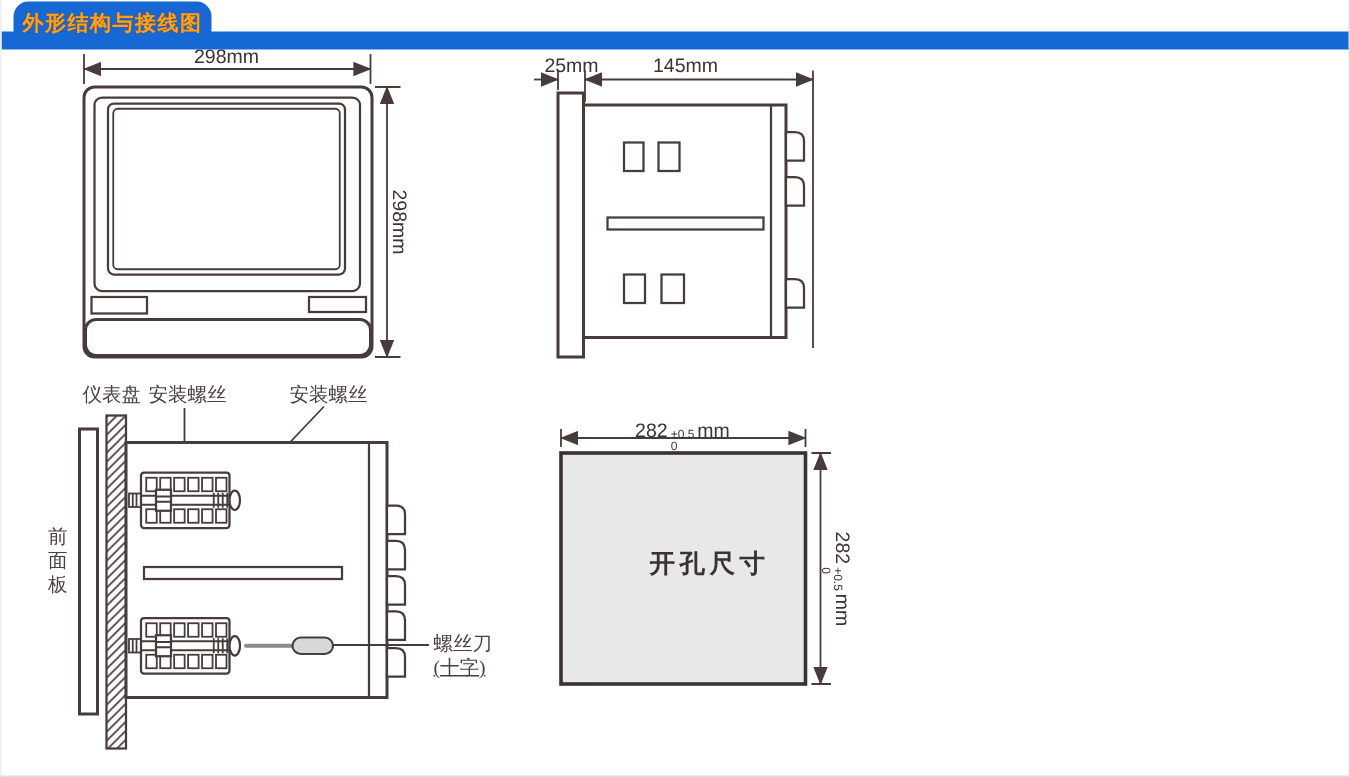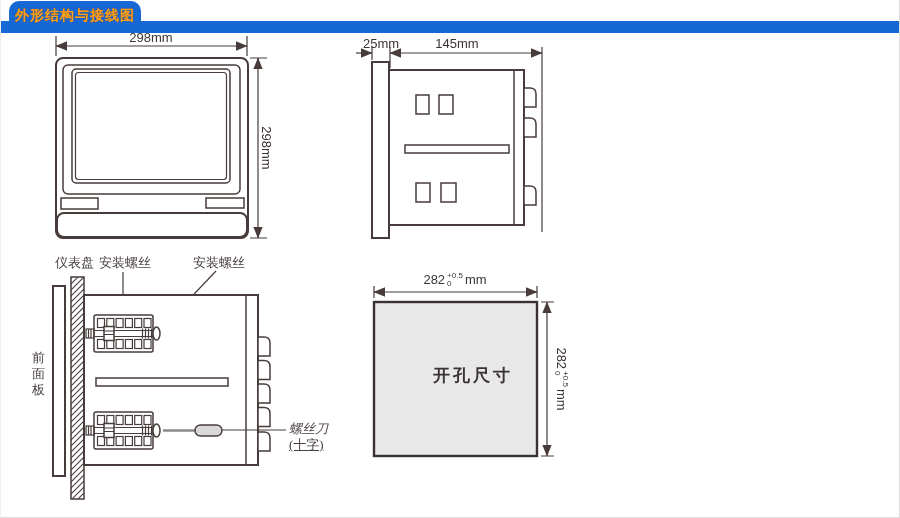--- a/index.html
+++ b/index.html
@@ -20,21 +20,21 @@
     text-shadow:0 0 1px #8a4a00;white-space:nowrap;
   }
   
   .txt{position:absolute;color:#3c3434;font-size:13px;line-height:14px;white-space:nowrap;}
   .ctr{text-align:center;}
   .rot{transform:rotate(90deg);}
   .cjk{font-family:"Liberation Serif",serif;color:#4a4040;}
   .vstack{white-space:pre;line-height:16px;}
   .big{font-size:17px;font-weight:bold;letter-spacing:3px;color:#3a3232;}
   .dimtol{display:flex;align-items:center;justify-content:center;gap:2px;font-size:13px;}
-  .tol{display:inline-flex;flex-direction:column;font-size:8px;line-height:8px;text-align:left;}
+  .tol{display:inline-flex;flex-direction:column;font-size:8px;line-height:8px;text-align:left;margin-top:14px;}
   .tol i{font-style:normal;}
   
   svg{position:absolute;left:0;top:0;}
   .ln{stroke:#473b3b;fill:none;stroke-width:1.5;}
   .ln2{stroke:#473b3b;fill:#fff;stroke-width:2;}
   .lnw{stroke:#473b3b;fill:#fff;stroke-width:1.5;}
   .thin{stroke:#473b3b;fill:none;stroke-width:1.2;}
   .dim{stroke:#473b3b;fill:none;stroke-width:1.2;}
   .gray{fill:#e8e8e8;stroke:#3a3232;stroke-width:2.4;}
   .handle{fill:#d8d8d8;stroke:#473b3b;stroke-width:1.4;}
@@ -153,21 +153,21 @@
 
   <div class="txt ctr" style="left:352px;top:37px;width:56px;">25mm</div>
   <div class="txt ctr" style="left:421px;top:37px;width:70px;">145mm</div>
 
   <div class="txt cjk" style="left:54px;top:256px;">仪表盘</div>
   <div class="txt cjk" style="left:98px;top:256px;">安装螺丝</div>
   <div class="txt cjk" style="left:192px;top:256px;">安装螺丝</div>
   <div class="txt cjk vstack" style="left:31px;top:350px;">前
 面
 板</div>
-  <div class="txt cjk" style="left:288px;top:422px;font-style:italic;">螺丝刀</div>
+  <div class="txt cjk" style="left:288px;top:422px;">螺丝刀</div>
   <div class="txt cjk" style="left:288px;top:438px;text-decoration:underline;">(十字)</div>
 
   <div class="txt cjk big ctr" style="left:412px;top:369px;width:120px;">开孔尺寸</div>
 
   <div class="txt dimtol" style="left:404px;top:272px;width:100px;">
     <span>282</span>
     <span class="tol">
         <i>+0.5</i>
         <i>0</i>
       </span>

